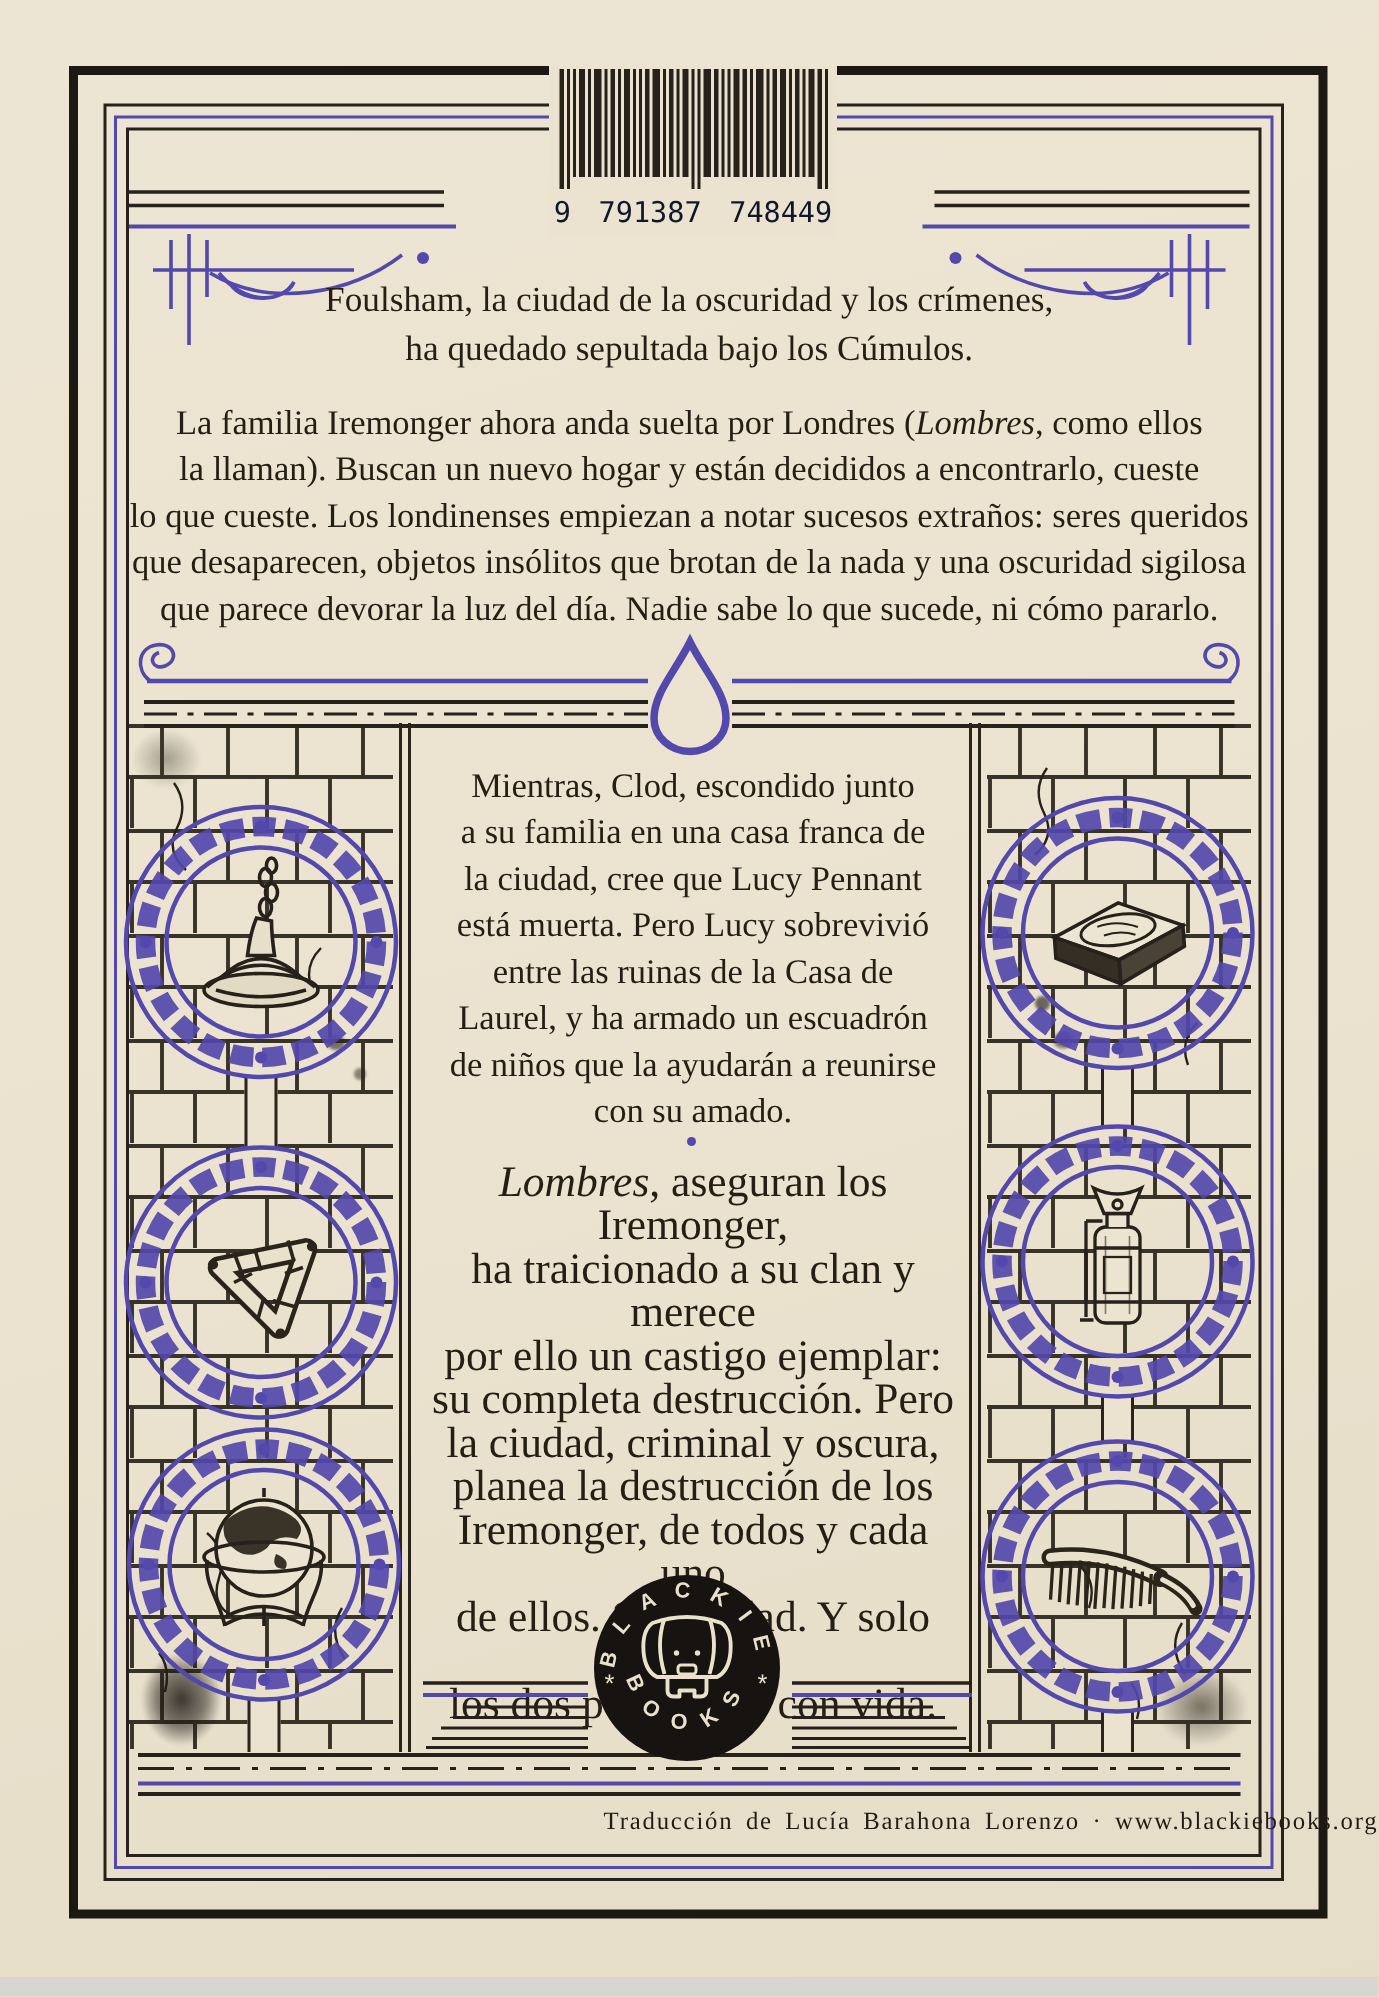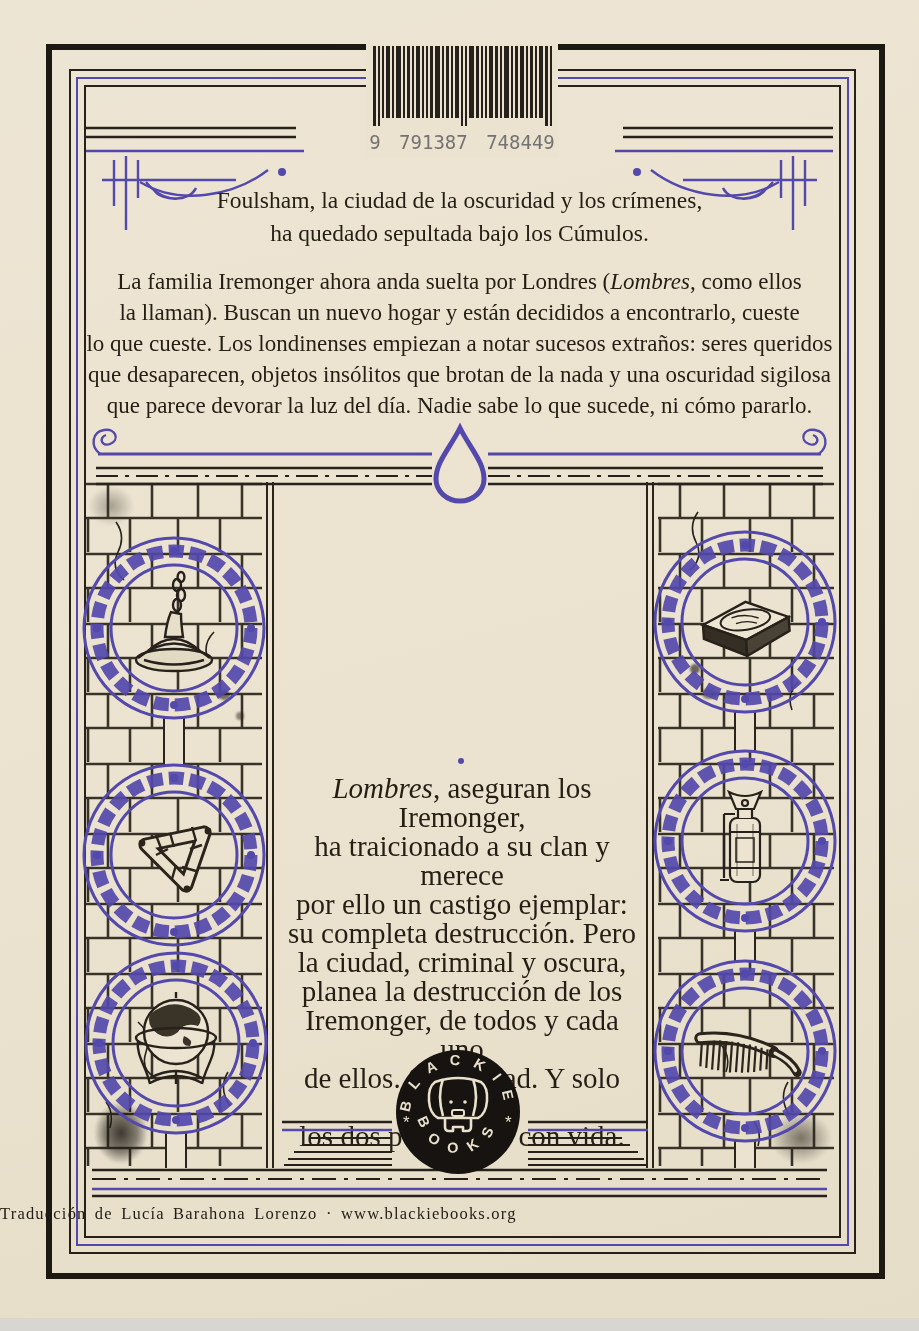--- a/index.html
+++ b/index.html
@@ -219,20 +219,28 @@
       <path d="M-46 -10 Q-10 -18 28 -4" stroke="#2a241b" stroke-width="12" fill="none" stroke-linecap="round"></path>
       <path d="M-46 -10 Q-10 -18 28 -4" stroke="#e9e1cc" stroke-width="6" fill="none" stroke-linecap="round"></path>
       <path d="M28 -4 Q46 2 54 14" stroke="#2a241b" stroke-width="9" fill="none" stroke-linecap="round"></path>
       <path d="M30 -3 Q46 3 52 12" stroke="#e9e1cc" stroke-width="3.4" fill="none" stroke-linecap="round"></path>
       <g stroke="#2a241b" stroke-width="2.2" fill="none">
         <path d="M-44 -6 L-43 18 M-38 -8 L-37 19 M-32 -9 L-31 20 M-26 -10 L-25 20 M-20 -10 L-19 21 M-14 -10 L-13 21 M-8 -10 L-7 20 M-2 -9 L-1 20 M4 -9 L5 19 M10 -8 L11 18 M16 -7 L17 16 M22 -6 L23 14"></path>
       </g>
     </g>
   </svg>
 
+  <div class="abs para" style="left:280px;width:364px;top:508px;font-size:23px;line-height:31px;">Mientras, Clod, escondido junto
+a su familia en una casa franca de
+la ciudad, cree que Lucy Pennant
+está muerta. Pero Lucy sobrevivió
+entre las ruinas de la Casa de
+Laurel, y ha armado un escuadrón
+de niños que la ayudarán a reunirse
+con su amado.</div>
   <div class="abs" style="left:458px;top:758px;width:6px;height:6px;border-radius:50%;background:#5348ab;"></div>
   <div class="abs para" style="left:280px;width:364px;top:774px;font-size:29px;line-height:29px;"><i>Lombres</i>, aseguran los Iremonger,
 ha traicionado a su clan y merece
 por ello un castigo ejemplar:
 su completa destrucción. Pero
 la ciudad, criminal y oscura,
 planea la destrucción de los
 Iremonger, de todos y cada uno
 de ellos. Sin piedad. Y solo uno de
 los dos podrá salir con vida.</div>
@@ -267,21 +275,21 @@
     <g stroke="#e9e1cc" stroke-width="2.6" fill="none" stroke-linejoin="round">
       <path d="M-23 -30 Q0 -38 23 -30 Q30 -25 29 -11 Q28 2 20 6 L-20 6 Q-28 2 -29 -11 Q-30 -25 -23 -30 Z"></path>
       <path d="M-15 -33 Q-21 -16 -15 4 M15 -33 Q21 -16 15 4"></path>
       <rect x="-6" y="-2" width="12" height="6" rx="2" stroke-width="2"></rect>
       <path d="M-13 6 V15 Q-13 19 -9 19 L-5 19 V15 H5 V19 L9 19 Q13 19 13 15 V6"></path>
     </g>
     <circle cx="-7" cy="-10" r="1.8" fill="#e9e1cc"></circle>
     <circle cx="7" cy="-10" r="1.8" fill="#e9e1cc"></circle>
   </svg>
 
-  <div class="abs" style="left:0;right:0;top:1204px;text-align:left;font-size:16.5px;letter-spacing:1.2px;word-spacing:3px;color:#221c14;">Traducción de Lucía Barahona Lorenzo  ·  www.blackiebooks.org</div>
+  <div class="abs" style="left:0;right:0;top:1204px;text-align:right;font-size:16.5px;letter-spacing:1.2px;word-spacing:3px;color:#221c14;">Traducción de Lucía Barahona Lorenzo  ·  www.blackiebooks.org</div>
 
   <div class="abs" style="left:366px;top:44px;width:192px;height:114px;background:#ebe2cf;">
     <svg width="186" height="82" viewBox="0 0 186 82" style="margin:2px auto 0;">
       <g class="ink-fill">
         <rect x="4" y="0" width="3" height="80"></rect>
           <rect x="9" y="0" width="2" height="80"></rect>
         <rect x="13" y="0" width="2" height="72"></rect>
           <rect x="17" y="0" width="4" height="72"></rect>
         <rect x="23" y="0" width="2" height="72"></rect>
           <rect x="27" y="0" width="5" height="72"></rect>
@@ -311,17 +319,17 @@
           <rect x="146" y="0" width="3" height="72"></rect>
         <rect x="151" y="0" width="4" height="72"></rect>
           <rect x="157" y="0" width="2" height="72"></rect>
         <rect x="161" y="0" width="3" height="72"></rect>
           <rect x="166" y="0" width="2" height="72"></rect>
         <rect x="170" y="0" width="4" height="72"></rect>
           <rect x="176" y="0" width="3" height="80"></rect>
         <rect x="181" y="0" width="2" height="80"></rect>
       </g>
     </svg>
-    <div style="text-align:center;font-family:'DejaVu Sans Mono',monospace;font-size:19px;color:#737373;word-spacing:7px;margin-top:3px;">9 791387 748449</div>
+    <div style="text-align:center;font-family:'DejaVu Sans Mono',monospace;font-size:19px;color:#0f172a;word-spacing:7px;margin-top:3px;">9 791387 748449</div>
   </div>
 
   <div class="abs" style="left:0;bottom:0;width:919px;height:13px;background:#d8d6d1;"></div>
 </div>
 
 </body></html>

